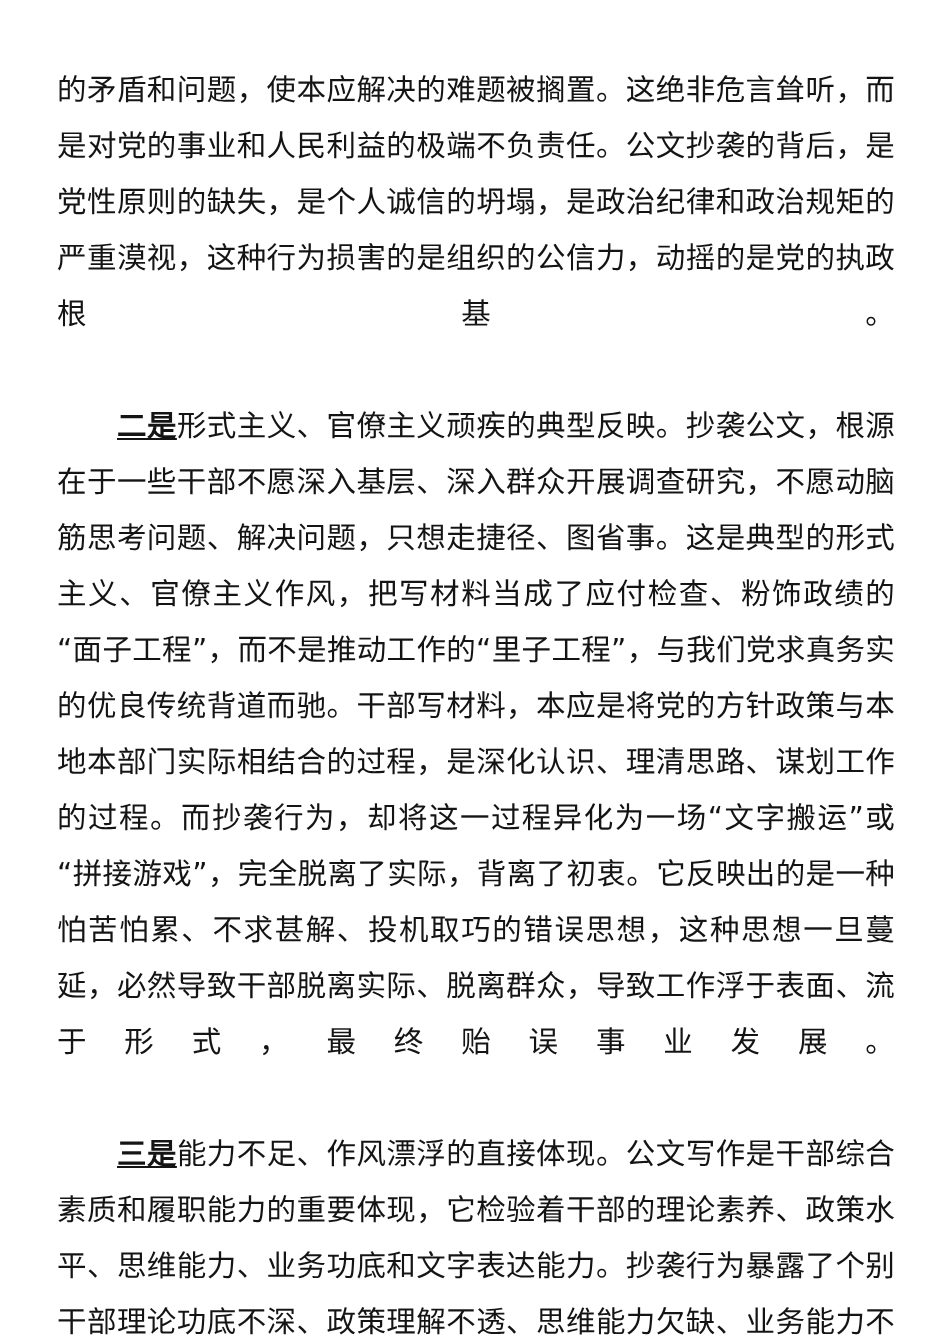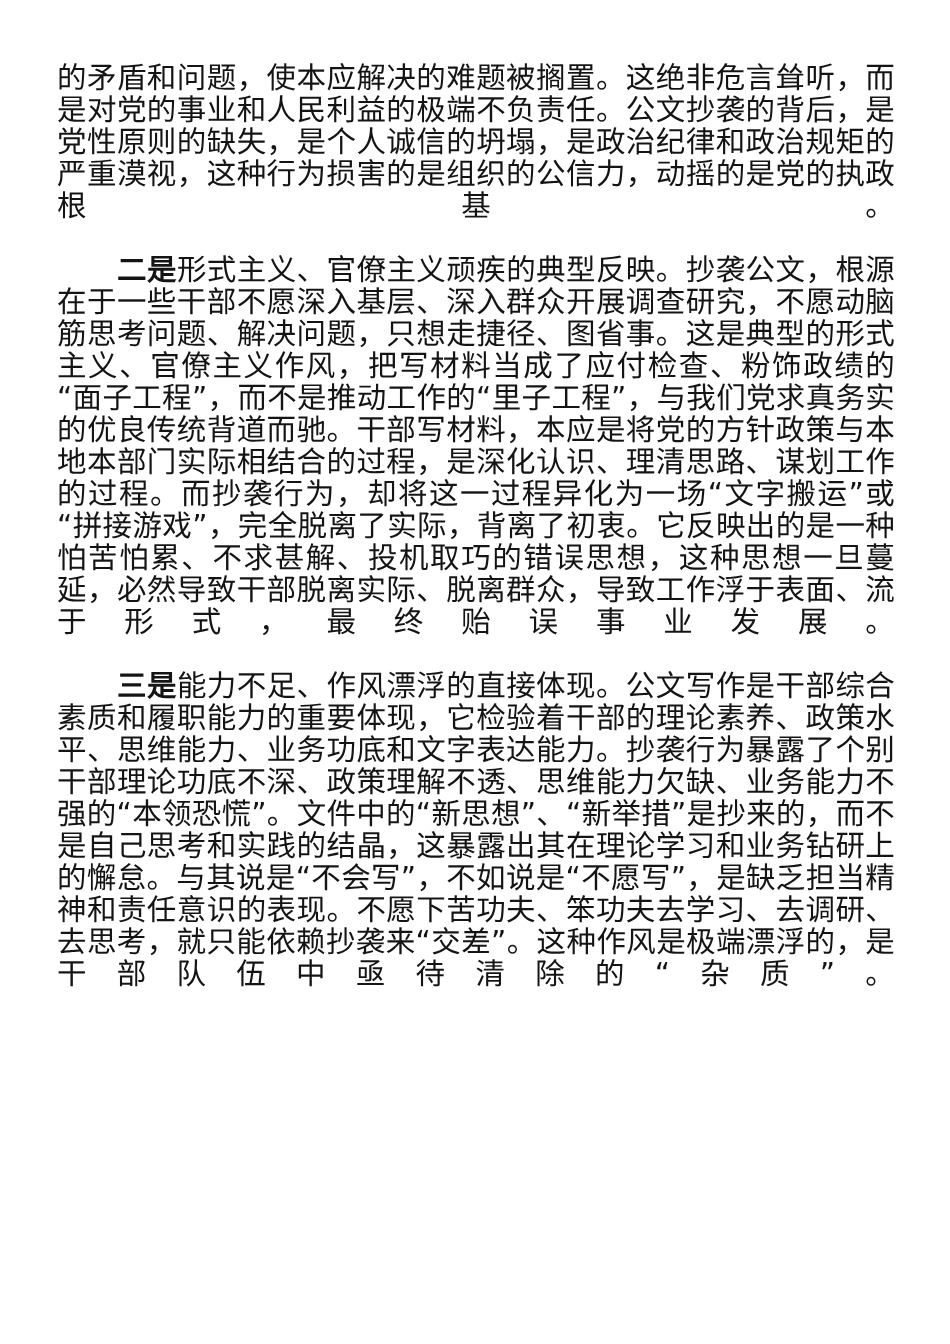--- a/index.html
+++ b/index.html
@@ -21,40 +21,41 @@
   .doc-body {
     position: absolute;
     left: 57px;
     top: 62px;
     width: 838px;
   }
 
   .para {
     font-family: "DejaVu Sans", "Liberation Sans", sans-serif;
     font-size: 29.5px;
-    line-height: 32px;
+    line-height: 56px;
     color: #141414;
     text-align: justify;
     text-justify: inter-character;
     margin: 0 0 0 0;
     letter-spacing: 0.15px;
     word-break: break-all;
     -webkit-font-smoothing: antialiased;
   }
 
   .para + .para {
     margin-top: 0;
   }
 
   .para.indented {
     text-indent: 60px;
   }
 
   .lead {
     font-weight: bold;
+    text-decoration: underline;
   }
 
   
   .para::after {
     content: "";
     display: inline-block;
     width: 100%;
   }
 </style>
 </head>

